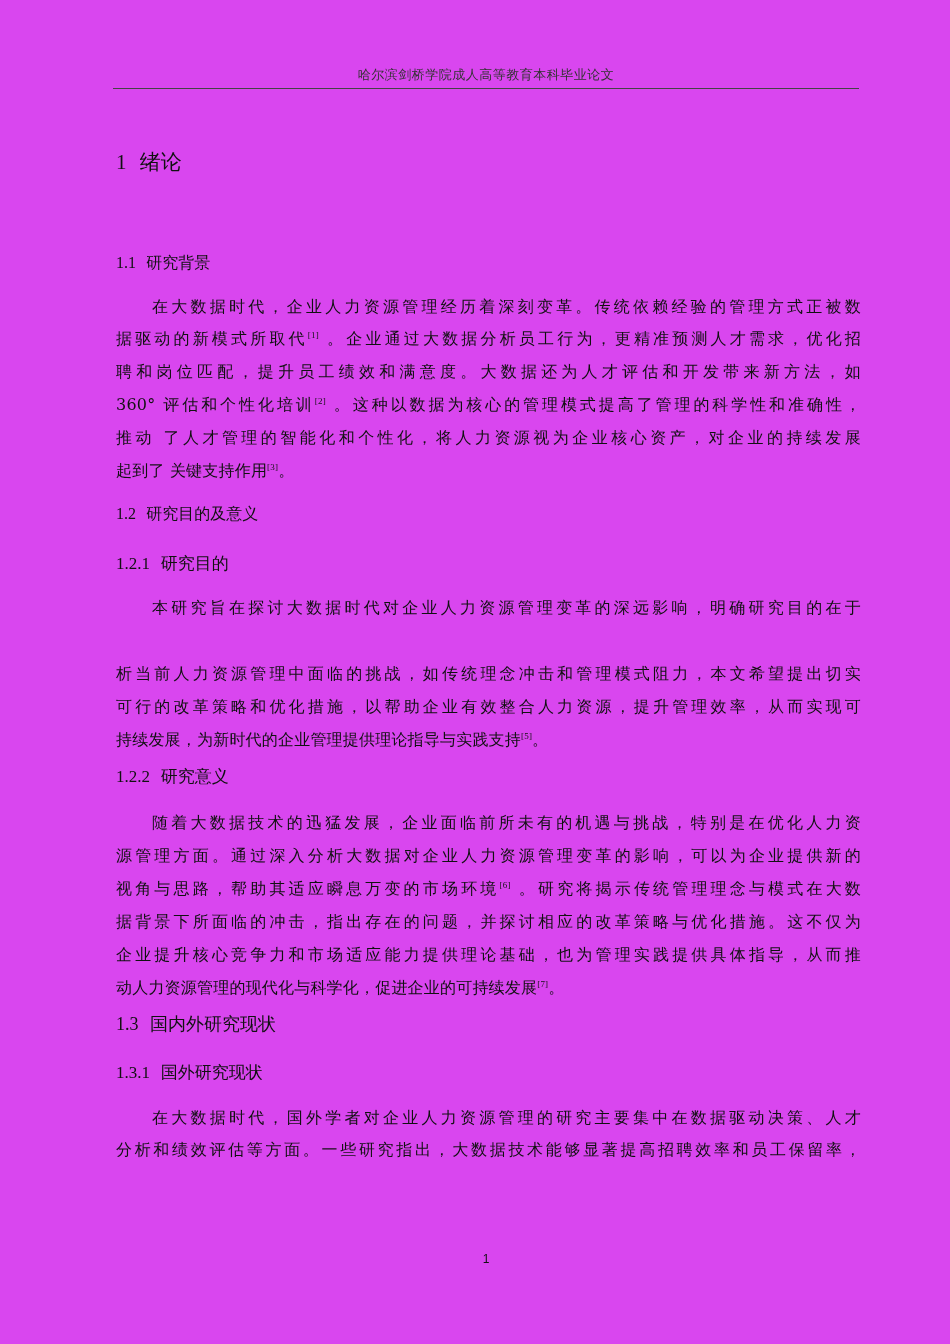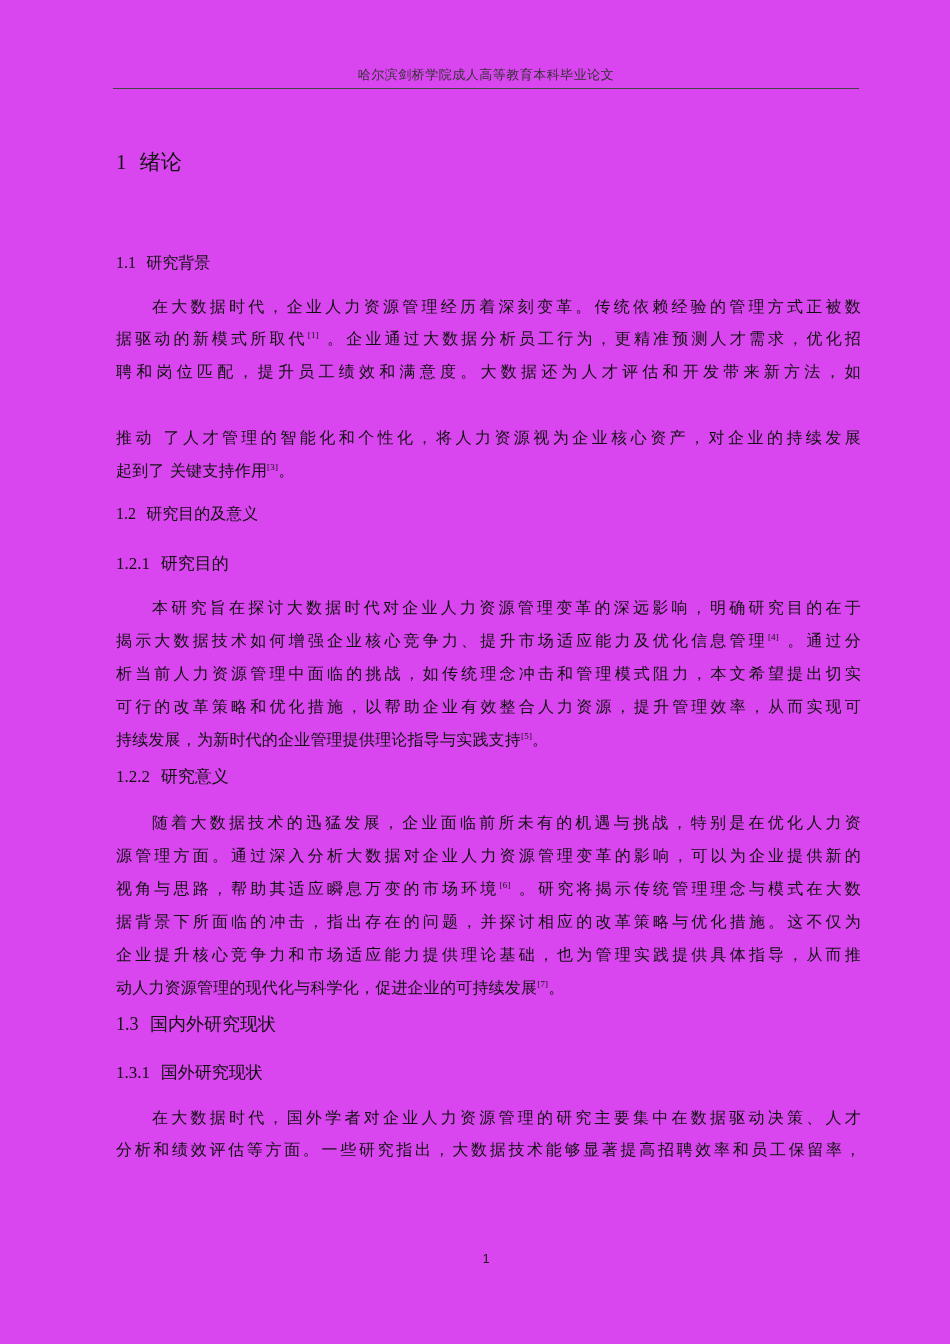--- a/index.html
+++ b/index.html
@@ -35,33 +35,33 @@
     <span class="num">1</span>&nbsp;&nbsp;<span>绪论</span>
   </div>
 
   <div class="h h2" style="top:253px">
     <span class="num">1.1</span>&nbsp;&nbsp;<span>研究背景</span>
   </div>
 
   <div class="line indent" style="top:297px"><span>在大数据时代，企业人力资源管理经历着深刻变革。传统依赖经验的管理方式正被数</span></div>
   <div class="line" style="top:329px"><span>据驱动的新模式所取代</span><sup class="ref">[1]</sup><span> 。企业通过大数据分析员工行为，更精准预测人才需求，优化招</span></div>
   <div class="line" style="top:362px"><span>聘和岗位匹配，提升员工绩效和满意度。大数据还为人才评估和开发带来新方法，如</span></div>
+  <div class="line" style="top:395px"><span>360° 评估和个性化培训</span><sup class="ref">[2]</sup><span> 。这种以数据为核心的管理模式提高了管理的科学性和准确性，</span></div>
   <div class="line" style="top:428px"><span>推动  了人才管理的智能化和个性化，将人力资源视为企业核心资产，对企业的持续发展</span></div>
   <div class="line last" style="top:461px"><span>起到了  关键支持作用</span><sup class="ref">[3]</sup><span>。</span></div>
 
   <div class="h h2" style="top:504px">
     <span class="num">1.2</span>&nbsp;&nbsp;<span>研究目的及意义</span>
   </div>
 
   <div class="h h3" style="top:552px">
     <span class="num">1.2.1</span>&nbsp;&nbsp;<span>研究目的</span>
   </div>
 
   <div class="line indent" style="top:598px"><span>本研究旨在探讨大数据时代对企业人力资源管理变革的深远影响，明确研究目的在于</span></div>
-  <div class="line" style="top:631px"><span>揭示大数据技术如何增强企业核心竞争力、提升市场适应能力及优化信息管理</span><sup class="ref">[4]</sup><span> 。通过分</span></div>
   <div class="line" style="top:664px"><span>析当前人力资源管理中面临的挑战，如传统理念冲击和管理模式阻力，本文希望提出切实</span></div>
   <div class="line" style="top:697px"><span>可行的改革策略和优化措施，以帮助企业有效整合人力资源，提升管理效率，从而实现可</span></div>
   <div class="line last" style="top:730px"><span>持续发展，为新时代的企业管理提供理论指导与实践支持</span><sup class="ref">[5]</sup><span>。</span></div>
 
   <div class="h h3" style="top:765px">
     <span class="num">1.2.2</span>&nbsp;&nbsp;<span>研究意义</span>
   </div>
 
   <div class="line indent" style="top:813px"><span>随着大数据技术的迅猛发展，企业面临前所未有的机遇与挑战，特别是在优化人力资</span></div>
   <div class="line" style="top:846px"><span>源管理方面。通过深入分析大数据对企业人力资源管理变革的影响，可以为企业提供新的</span></div>

